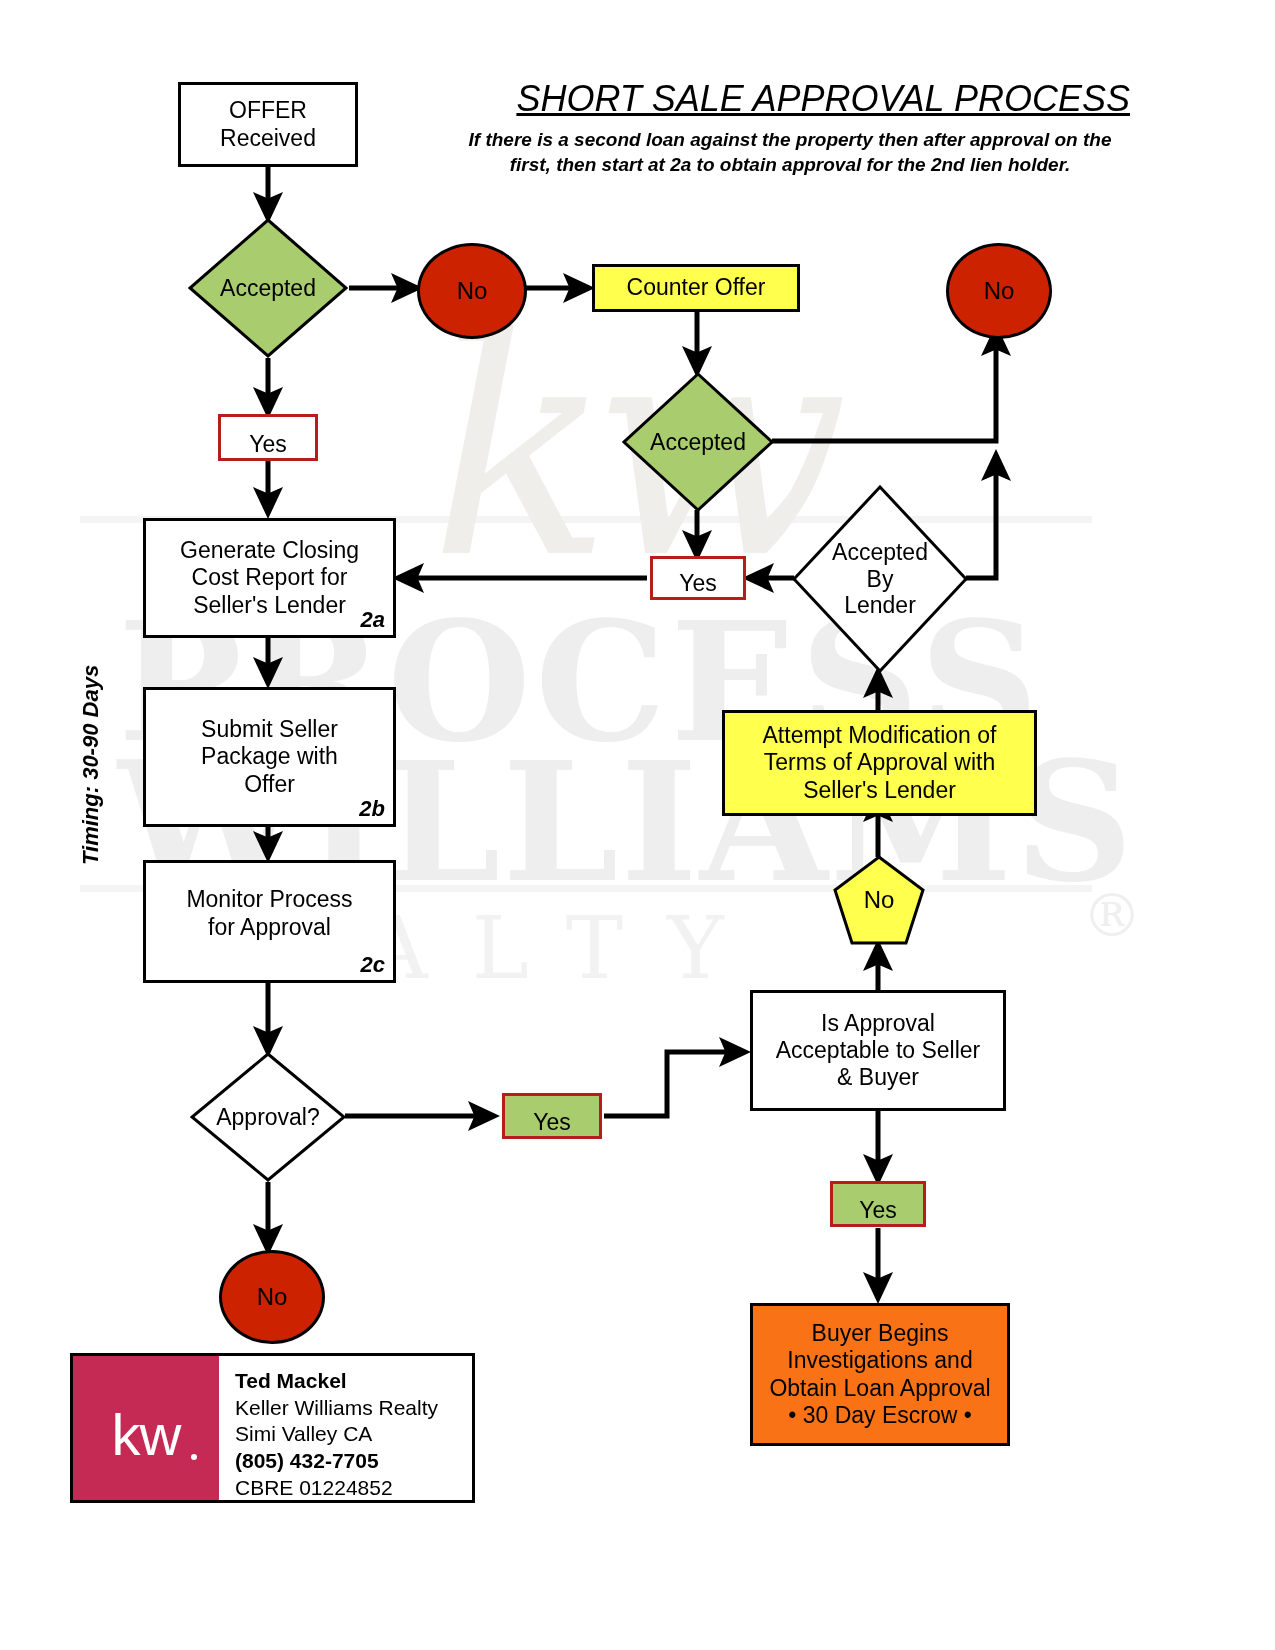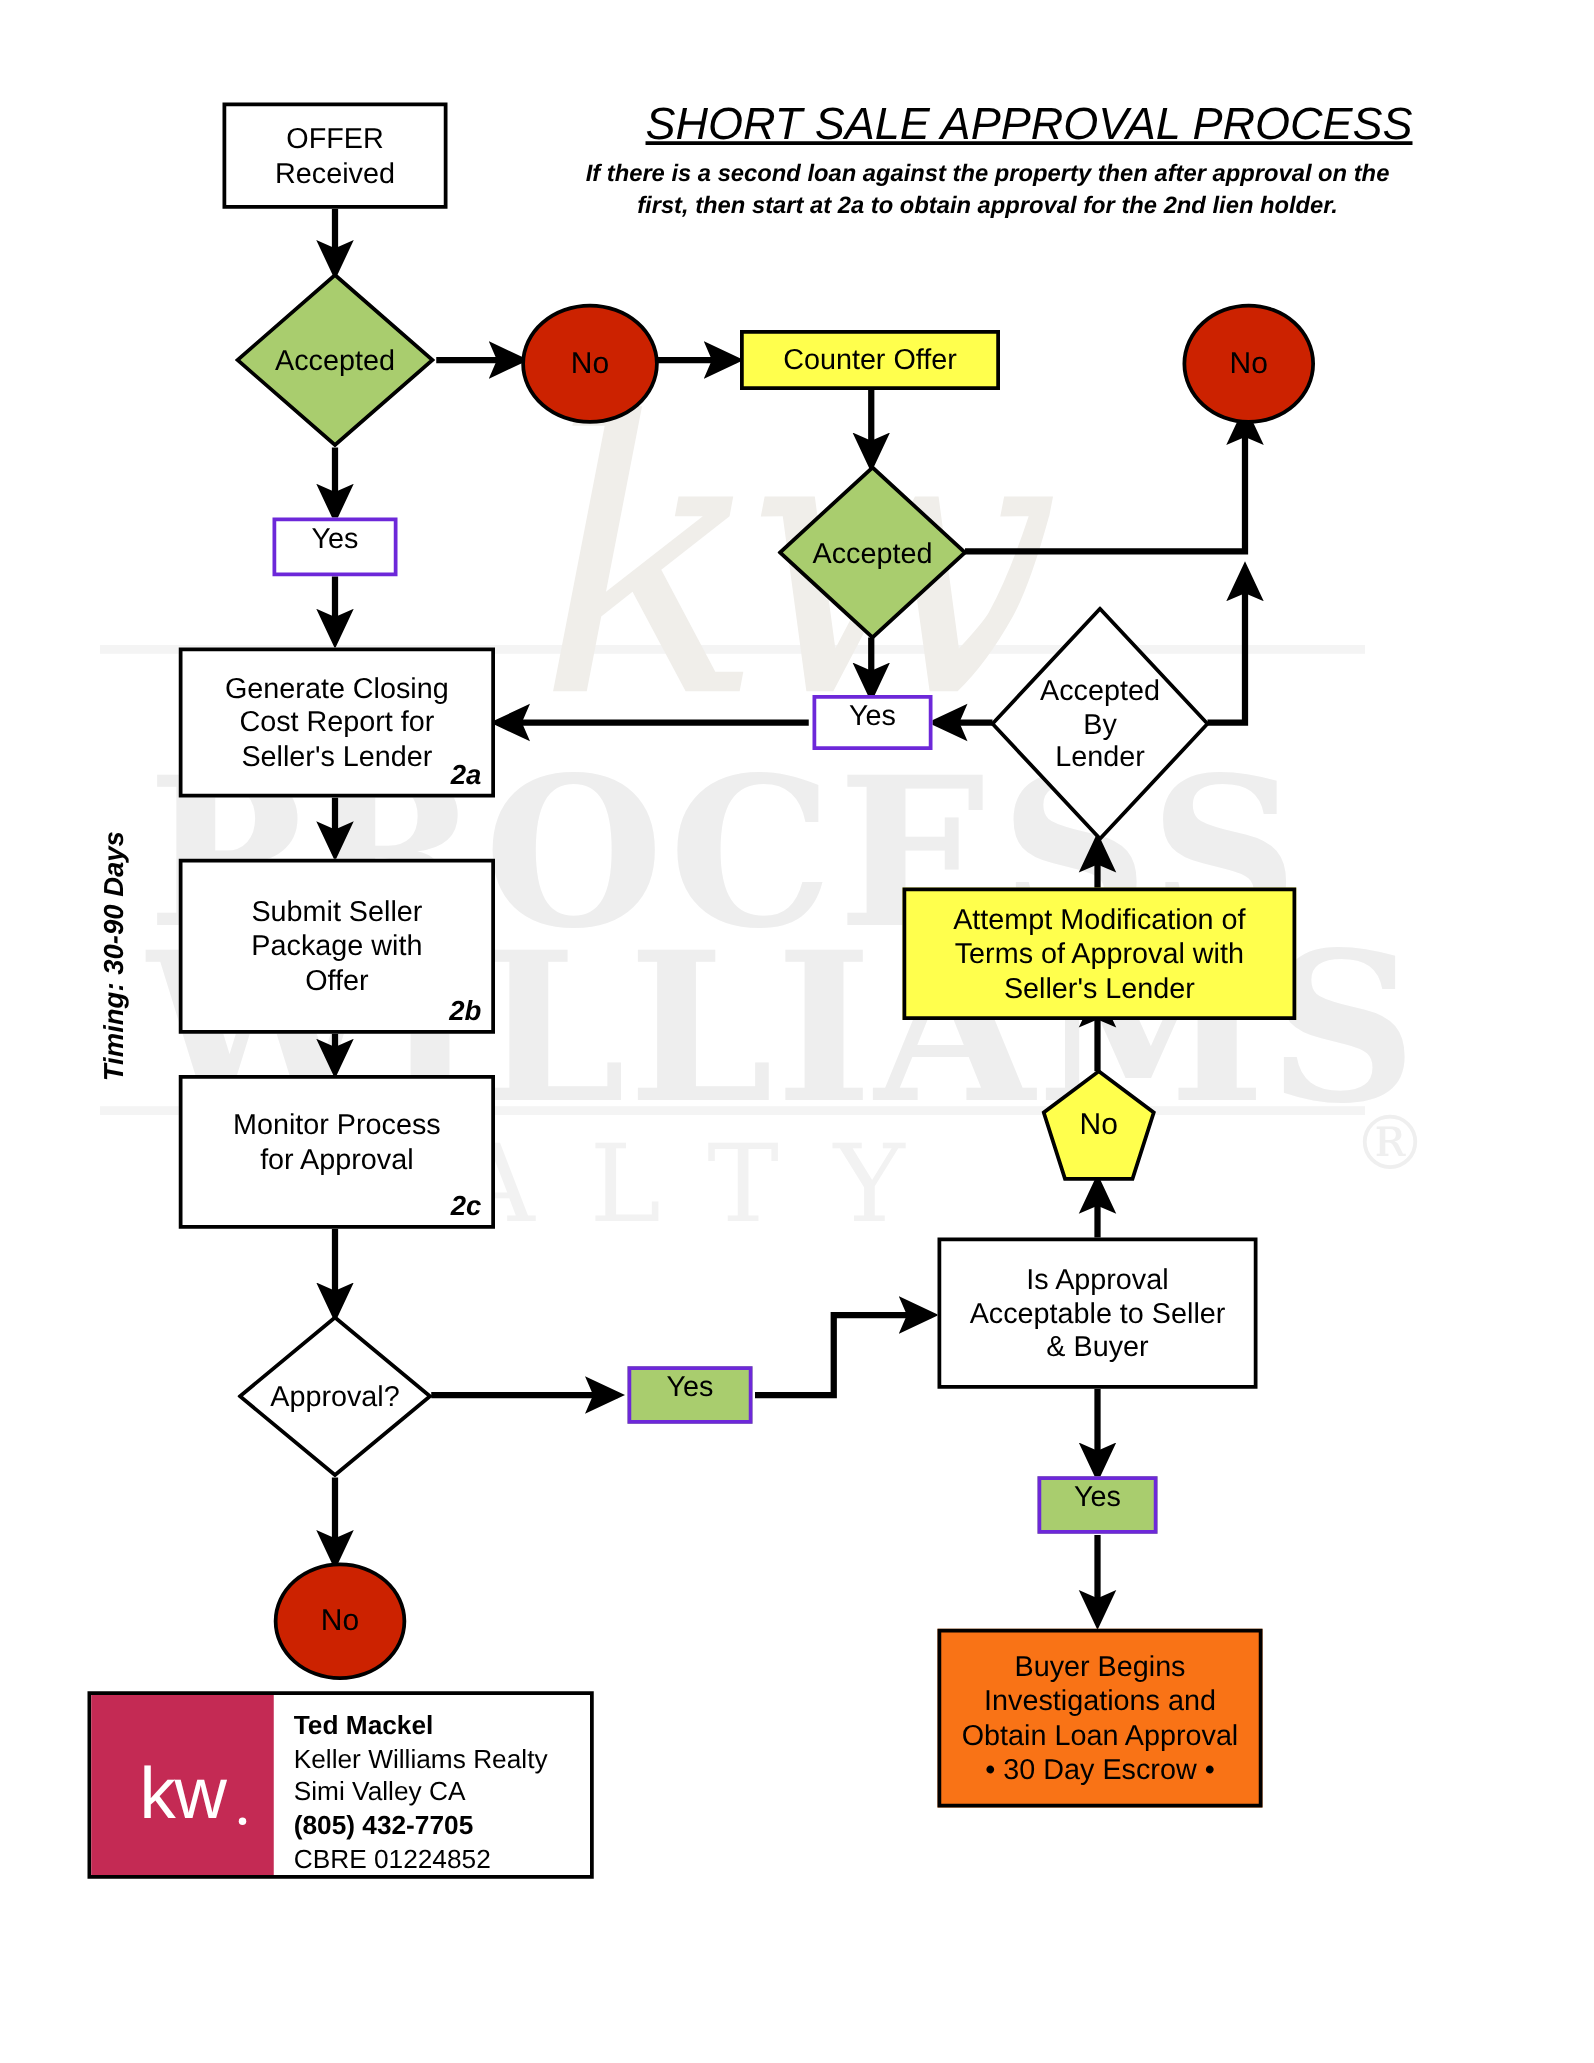--- a/index.html
+++ b/index.html
@@ -68,23 +68,23 @@
     border:3px solid #000;
     background:#ffffff;
     font-size:23px;
     line-height:1.18;
     padding:4px;
   }
   .boxnode.green{ background:#f97316; }
   .boxnode.yellow{ background:#ffff4d; }
   .small-label{
     font-size:23px;
-    border:3px solid #6d28d9;
+    border:3px solid #b91c1c;
     background:#ffffff;
-    display:flex;align-items:flex-start;justify-content:center;
+    display:flex;align-items:flex-end;justify-content:center;
   }
   .small-label.green{ background:#a9cd6e; }
 
   .stepcode{
     position:absolute;
     right:8px; bottom:2px;
     font-style:italic;
     font-weight:bold;
     font-size:22px;
   }

